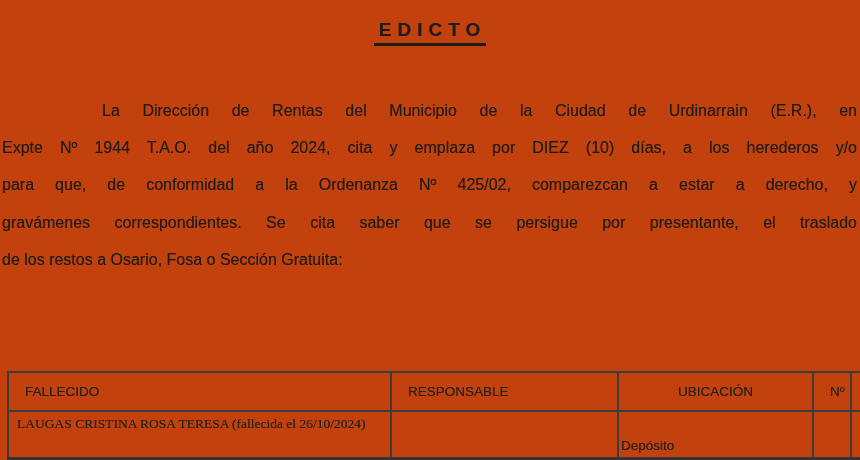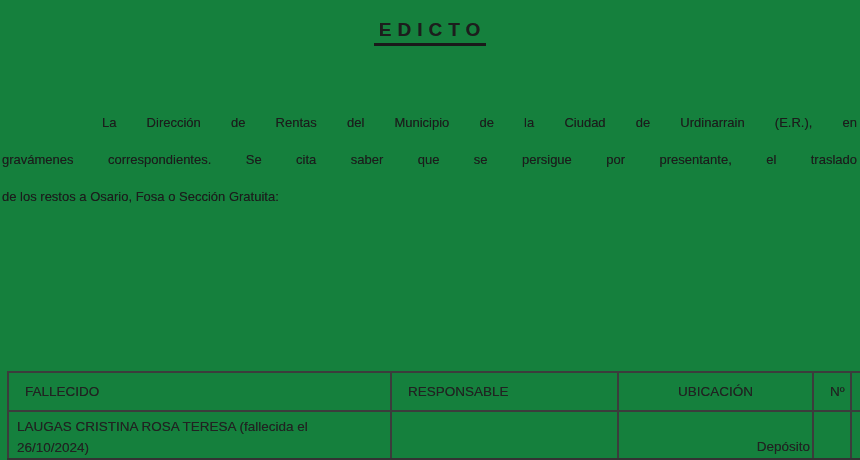--- a/index.html
+++ b/index.html
@@ -2,43 +2,43 @@
 <html><head>
 <meta charset="utf-8">
 <style>
   html,body { margin:0; padding:0; }
   body {
     width:860px; height:460px; overflow:hidden;
     background:#ffffff;
   }
   .page {
     position:relative; width:860px; height:460px;
-    background:#15803d;
+    background:#c2410c;
     font-family:"Liberation Sans", sans-serif;
     color:#1d1d1d;
     text-shadow:0 0 0.5px rgba(25,25,25,0.5);
   }
 
   
   .title-wrap {
     position:absolute; top:19px; left:0; right:0;
     text-align:center;
   }
   .doc-title {
     display:inline-block;
     font-size:19px; font-weight:bold;
     letter-spacing:6px;
     padding:0 0 2px 5px;
     border-bottom:3px solid #1a1a1a;
   }
 
   
   .paragraph {
-    position:absolute; top:104px; left:2px; right:3px;
-    font-size:13px; line-height:37.2px;
+    position:absolute; top:92px; left:2px; right:3px;
+    font-size:16px; line-height:37.2px;
     color:#1c1c1c;
   }
   .pline { text-align:justify; text-align-last:justify; }
   .pline.first { text-indent:100px; }
   .pline.last { text-align:right; text-align-last:left; }
 
   
   .table-wrap {
     position:absolute; top:371px; left:7px; width:1100px;
   }
@@ -52,40 +52,42 @@
   }
   .edict-table th {
     font-weight:normal; text-align:left;
     height:33px; padding:2px 6px 2px 16px;
     vertical-align:middle;
     white-space:nowrap;
   }
   .edict-table th.center { text-align:center; padding:2px 16px; }
   .edict-table td { height:41px; }
   .edict-table td.name {
-    vertical-align:top; padding:4px 10px 0 8px; line-height:21px;
+    vertical-align:top; padding:4px 10px 0 8px; line-height:15px;font-family:Liberation Serif, serif;
   }
   .edict-table td.location {
-    vertical-align:bottom; text-align:right; padding:0 2px 4px;
+    vertical-align:bottom; text-align:left; padding:0 2px 4px;
   }
   .edict-table tr.data-row th, .edict-table tr.data-row td {
     border-bottom:3px solid #333;
   }
 </style>
 </head>
 <body>
 
 <div class="page">
 
   <div class="title-wrap">
     <span class="doc-title">EDICTO</span>
   </div>
 
   <div class="paragraph">
     <div class="pline first">La Dirección de Rentas del Municipio de la Ciudad de Urdinarrain (E.R.), en</div>
+    <div class="pline">Expte Nº 1944 T.A.O. del año 2024, cita y emplaza por DIEZ (10) días, a los herederos y/o</div>
+    <div class="pline">para que, de conformidad a la Ordenanza Nº 425/02, comparezcan a estar a derecho, y</div>
     <div class="pline">gravámenes correspondientes. Se cita saber que se persigue por presentante, el traslado</div>
     <div class="pline last">de los restos a Osario, Fosa o Sección Gratuita:</div>
   </div>
 
   <div class="table-wrap">
     <table class="edict-table">
       <colgroup>
         <col style="width:383px">
         <col style="width:227px">
         <col style="width:195px">

